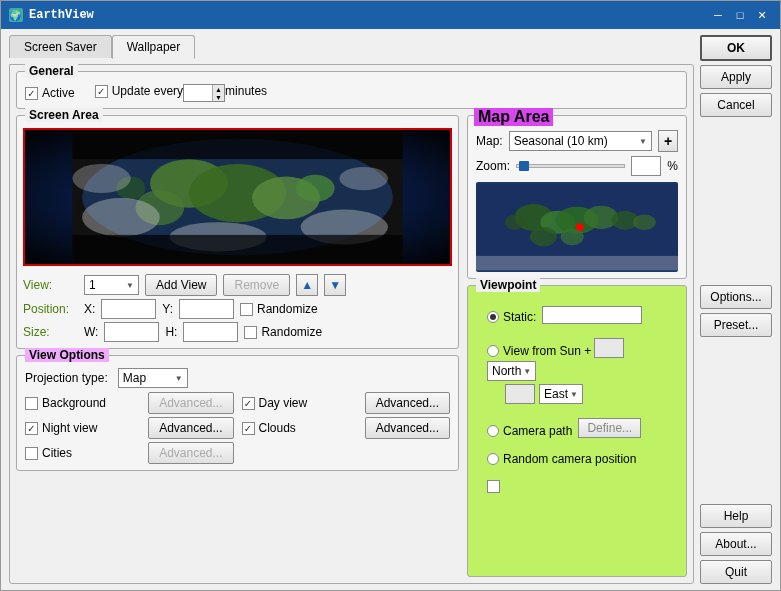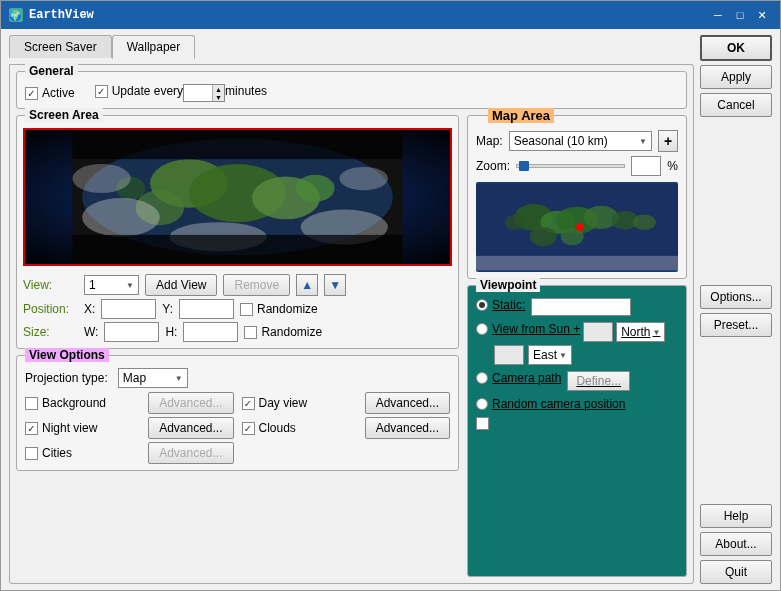--- a/index.html
+++ b/index.html
@@ -64,34 +64,34 @@
     
     .pos-row { display: flex; align-items: center; gap: 6px; margin-top: 3px; }
     .pos-input { width: 55px; border: 1px solid #888; background: white; padding: 2px 4px; font-size: 12px; }
     
     
     .view-options { border: 1px solid #aaa; padding: 6px 8px; border-radius: 3px; position: relative; background: #f5f5f5; }
     .view-options-title { position: absolute; top: -8px; left: 8px; background: #f0abfc; padding: 0 4px; font-weight: bold; font-size: 12px; }
     
     
     .map-area { border: 1px solid #aaa; padding: 6px 8px; border-radius: 3px; position: relative; background: #f5f5f5; }
-    .map-area-title { position: absolute; top: -8px; left: 20px; background: #fdba74; padding: 0 4px; font-weight: bold; font-size: 13px; }
+    .map-area-title { position: absolute; top: -8px; left: 6px; background: #d946ef; padding: 0 4px; font-weight: bold; font-size: 16px; }
     .map-row { display: flex; align-items: center; gap: 6px; margin-top: 4px; }
     .map-select { border: 1px solid #888; background: white; padding: 2px 4px; font-size: 12px; flex: 1; display: flex; align-items: center; justify-content: space-between; cursor: pointer; }
     .zoom-row { display: flex; align-items: center; gap: 6px; margin-top: 4px; }
     .slider-track { flex: 1; height: 4px; background: #ddd; border: 1px solid #aaa; position: relative; }
     .slider-thumb { position: absolute; left: 2px; top: -4px; width: 10px; height: 10px; background: #1a5fa8; border-radius: 1px; cursor: pointer; }
     .zoom-input { width: 30px; border: 1px solid #888; background: white; padding: 2px 2px; font-size: 12px; text-align: center; }
     
     .map-preview { background: #1a3a6a; height: 90px; margin-top: 6px; position: relative; overflow: hidden; border-radius: 2px; }
     
     
-    .viewpoint { border: 1px solid #aaa; padding: 6px 8px; border-radius: 3px; position: relative; background: #0f766e; flex: 1; }
+    .viewpoint { border: 1px solid #aaa; padding: 6px 19px; border-radius: 3px; position: relative; background: #bef264; flex: 1; }
     .viewpoint-title { position: absolute; top: -8px; left: 8px; background: #f0f0f0; padding: 0 4px; font-weight: bold; font-size: 12px; }
-    .vp-row { display: flex; align-items: flex-start; gap: 6px; margin-top: 6px; text-decoration: underline; }
+    .vp-row { display: flex; align-items: flex-end; gap: 6px; margin-top: 14px; }
     .radio { display: flex; align-items: center; gap: 4px; cursor: pointer; }
     .radio-btn { width: 12px; height: 12px; border-radius: 50%; border: 1px solid #888; background: white; display: flex; align-items: center; justify-content: center; }
     .radio-btn.selected::after { content: ''; width: 6px; height: 6px; border-radius: 50%; background: #333; display: block; }
     .coord-input { border: 1px solid #888; background: white; padding: 2px 4px; font-size: 11px; width: 100px; }
     .deg-input { width: 30px; border: 1px solid #888; background: #e8e8e8; padding: 2px 4px; font-size: 12px; text-align: center; color: #888; }
     .dir-select { border: 1px solid #888; background: white; padding: 2px 4px; font-size: 12px; cursor: pointer; display: flex; align-items: center; gap: 2px; }
     .define-btn { border: 1px solid #888; background: linear-gradient(to bottom, #f8f8f8, #e0e0e0); padding: 2px 8px; cursor: pointer; font-size: 12px; color: #888; }
     
     
     .sidebar-btns { display: flex; flex-direction: column; gap: 4px; min-width: 72px; }

